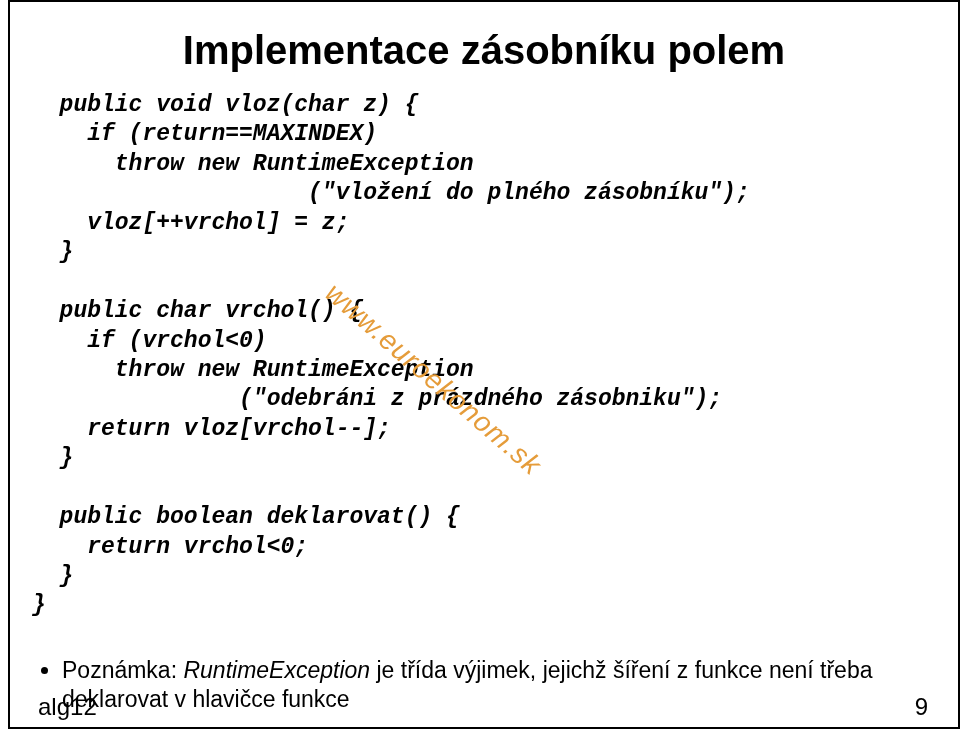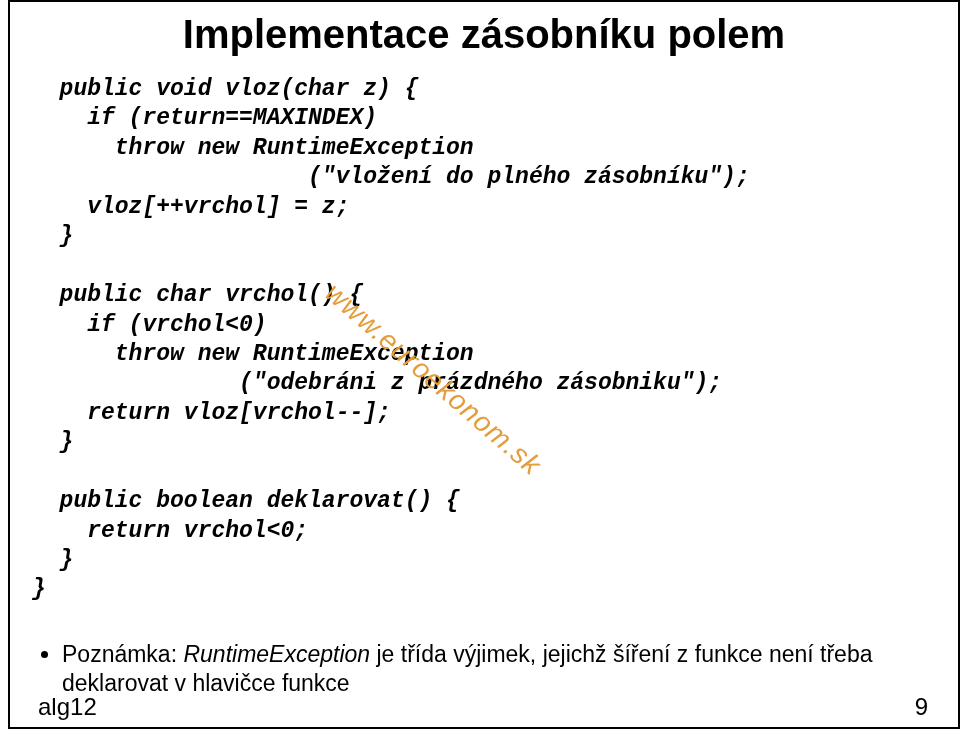--- a/index.html
+++ b/index.html
@@ -24,21 +24,21 @@
     right: 0;
     bottom: 0;
     border: 2px solid #000;
     box-sizing: border-box;
     padding: 10px 30px 8px 30px;
   }
   .title {
     font-family: Arial, Helvetica, sans-serif;
     font-size: 40px;
     text-align: center;
-    margin: 0 0 18px 0;
+    margin: 16px 0 18px 0;
   }
   pre.code {
     font-family: "Courier New", Courier, monospace;
     font-weight: bold;
     font-style: italic;
     font-size: 23px;
     line-height: 1.28;
     white-space: pre;
     margin: 0 0 0 -8px;
   }

